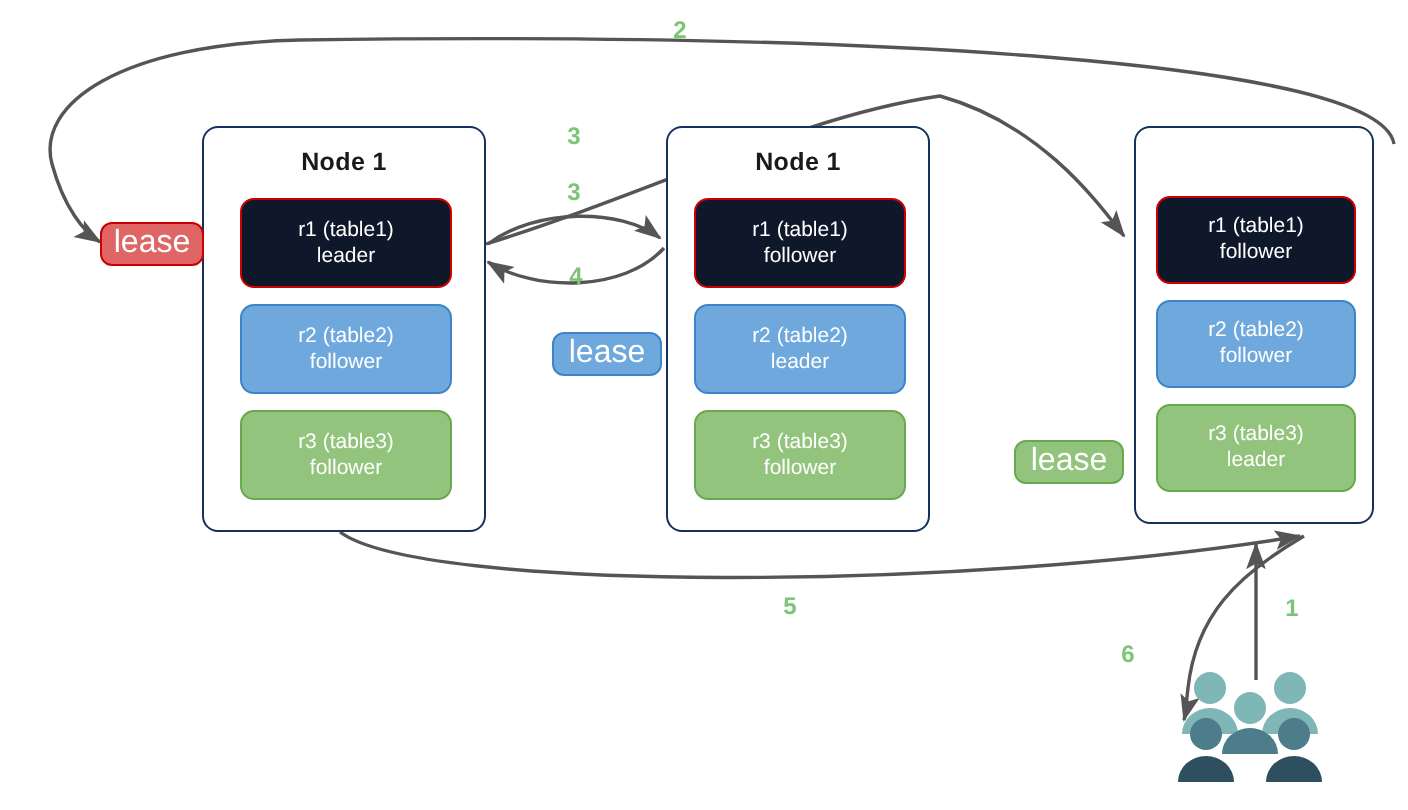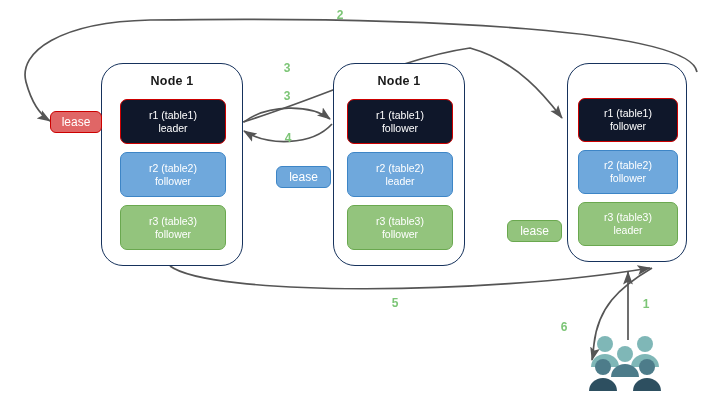--- a/index.html
+++ b/index.html
@@ -21,21 +21,21 @@
     position: absolute;
     left: 0;
     top: 0;
     width: 704px;
     height: 405px;
     pointer-events: none;
   }
   .node-box {
     position: absolute;
     border: 1.6px solid #16325c;
-    border-radius: 22px;
+    border-radius: 8px;
     background: #ffffff;
     box-sizing: border-box;
   }
   .node-title {
     position: absolute;
     left: 0;
     right: 0;
     text-align: center;
     font-weight: bold;
     font-size: 12.5px;
@@ -70,21 +70,21 @@
     background: #93c47d;
     border: 1.4px solid #6aa84f;
   }
   .lease {
     position: absolute;
     border-radius: 6px;
     box-sizing: border-box;
     display: flex;
     align-items: center;
     justify-content: center;
-    font-size: 12px;
+    font-size: 16px;
     color: #ffffff;
   }
   .lease-red {
     background: #e06666;
     border: 1.4px solid #cc0000;
   }
   .lease-blue {
     background: #6fa8dc;
     border: 1.4px solid #3d85c6;
   }

